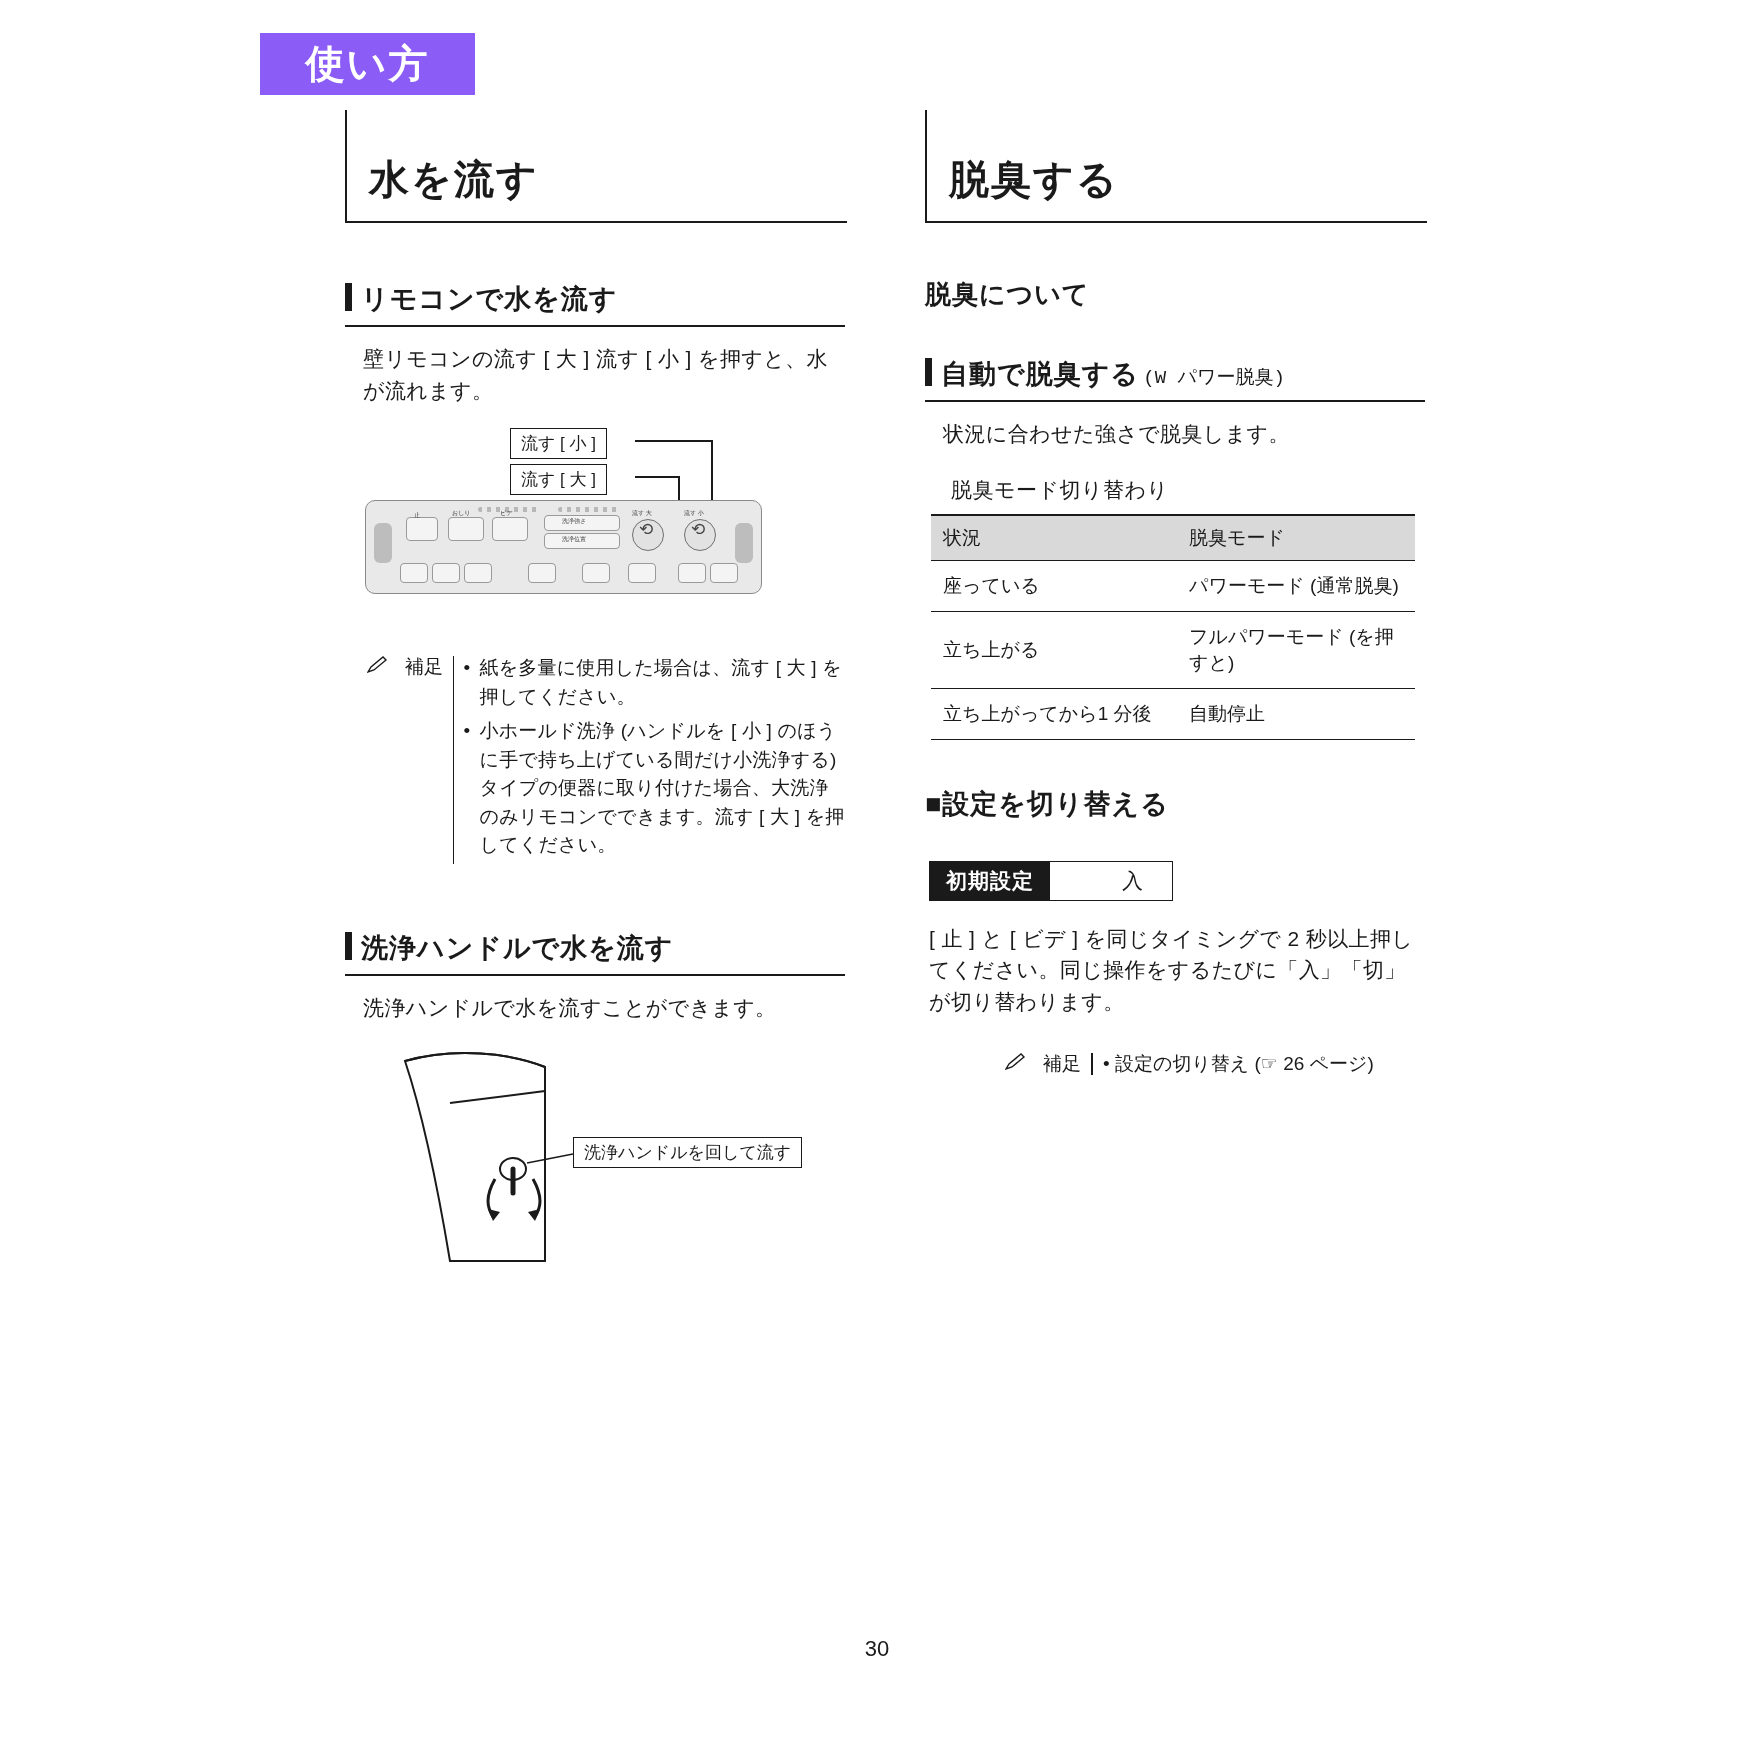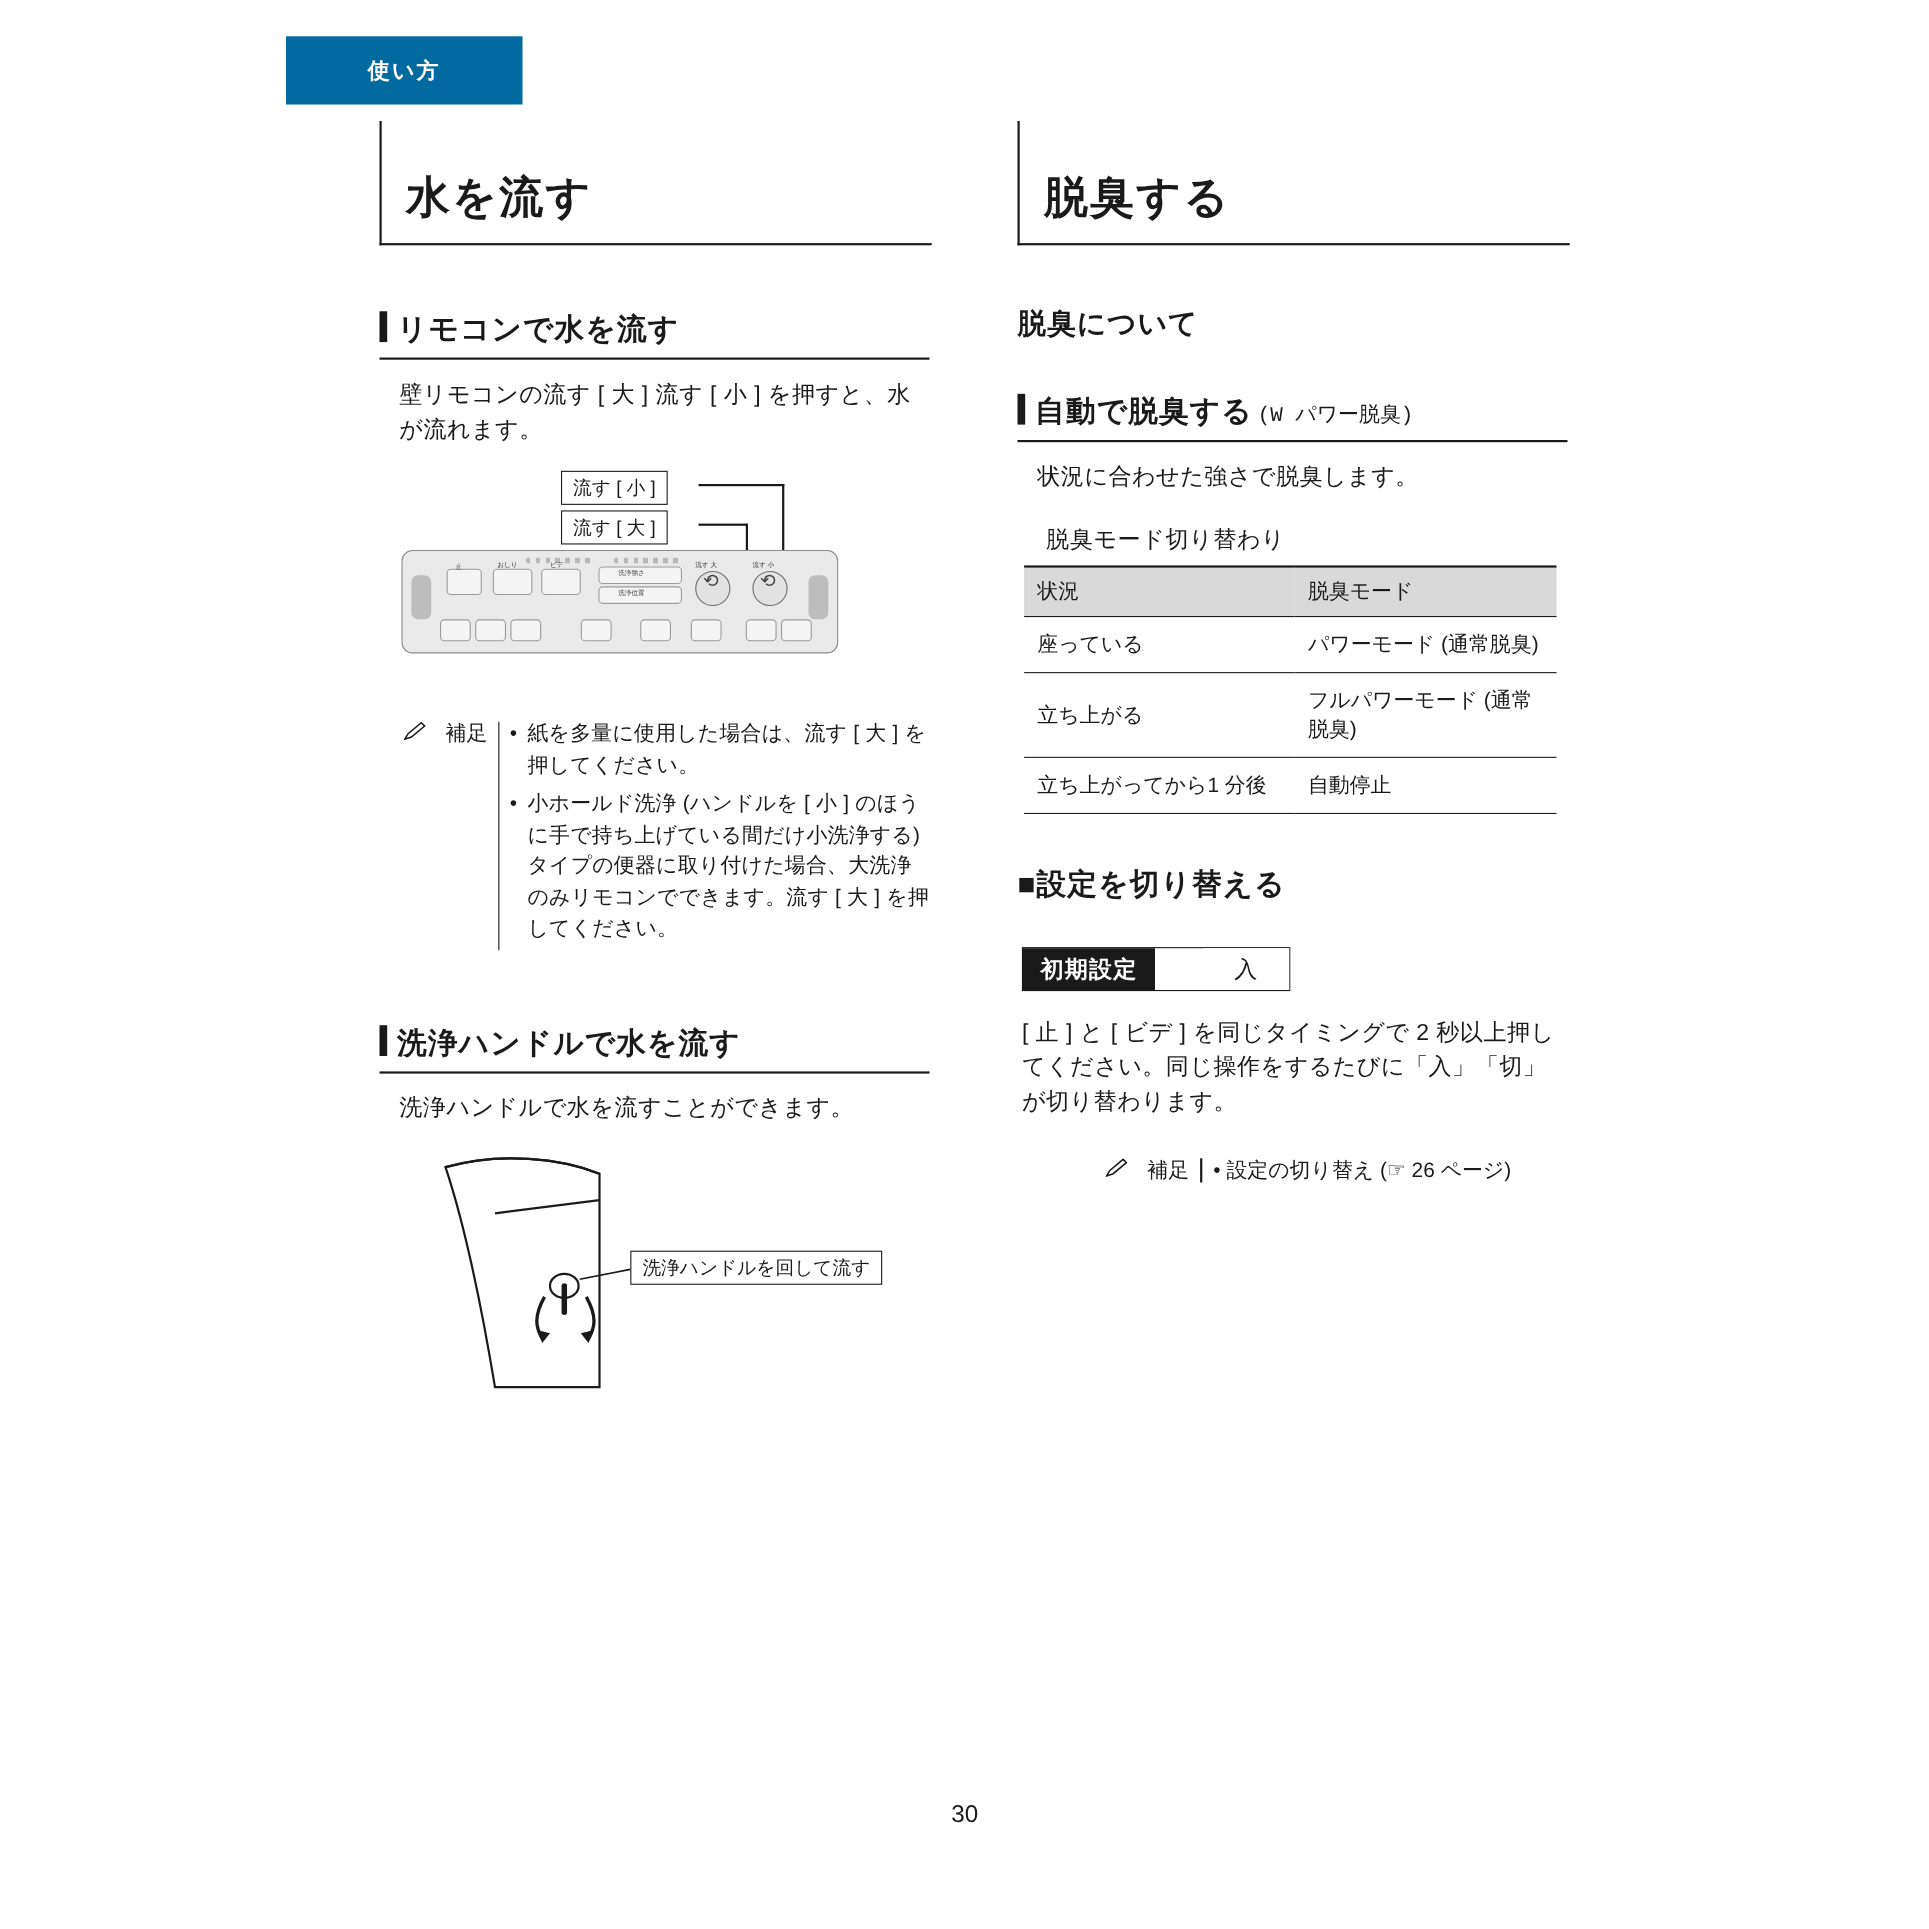--- a/index.html
+++ b/index.html
@@ -9,23 +9,23 @@
     font-family:"Liberation Sans","DejaVu Sans",sans-serif;
     color:#1a1a1a;
     position:relative;
     overflow:hidden;
   }
   .page{position:absolute;left:0;top:0;width:1754px;height:1754px;}
 
   
   .chapter-tab{
     position:absolute;left:260px;top:33px;width:215px;height:62px;
-    background:#0369a1;color:#ffffff;
+    background:#8b5cf6;color:#ffffff;
     display:flex;align-items:center;justify-content:center;
-    font-size:20px;font-weight:bold;letter-spacing:2px;
+    font-size:39px;font-weight:bold;letter-spacing:2px;
   }
 
   
   .col-left{position:absolute;left:345px;top:110px;width:500px;}
   .col-right{position:absolute;left:925px;top:110px;width:490px;}
 
   
   .big-head{
     position:relative;padding:42px 0 14px 22px;
     border-left:2px solid #1a1a1a;
@@ -239,21 +239,21 @@
           <th>脱臭モード</th>
         </tr>
       </thead>
       <tbody>
         <tr>
           <td class="c1">座っている</td>
           <td>パワーモード (通常脱臭)</td>
         </tr>
         <tr>
           <td class="c1">立ち上がる</td>
-          <td>フルパワーモード (通常脱臭)</td>
+          <td>フルパワーモード (を押すと)</td>
         </tr>
         <tr>
           <td class="c1">立ち上がってから1 分後</td>
           <td>自動停止</td>
         </tr>
       </tbody>
     </table>
 
     <div class="sq-head">■設定を切り替える</div>
 

